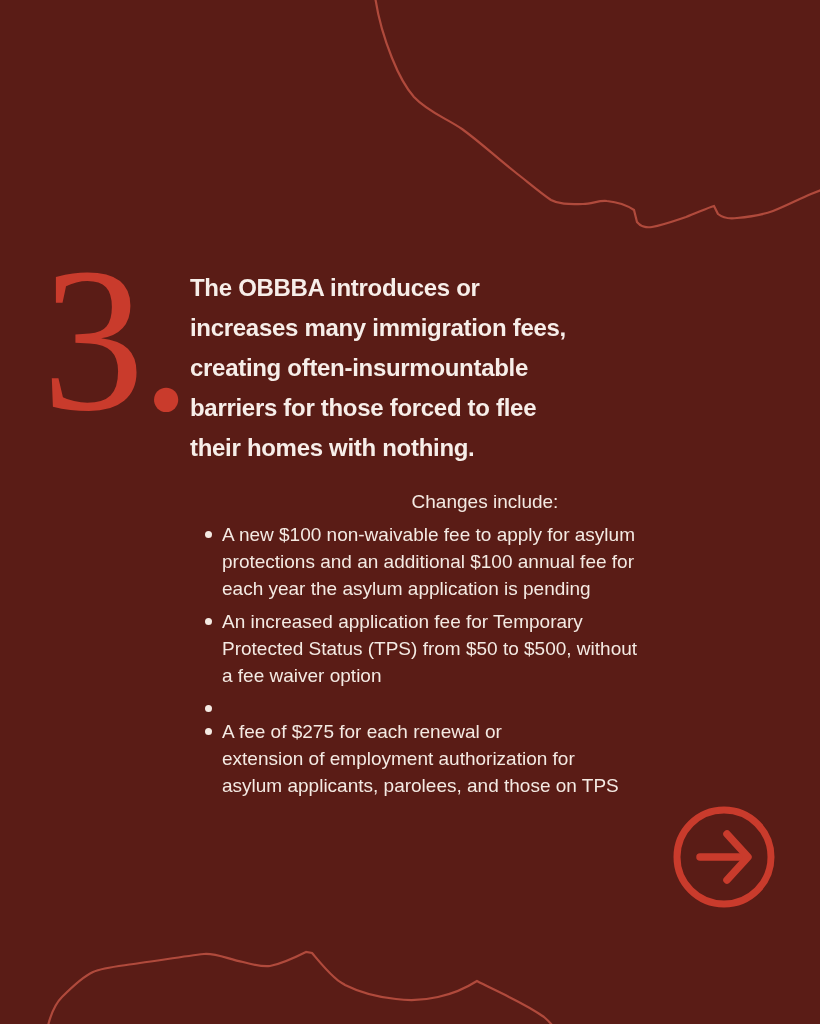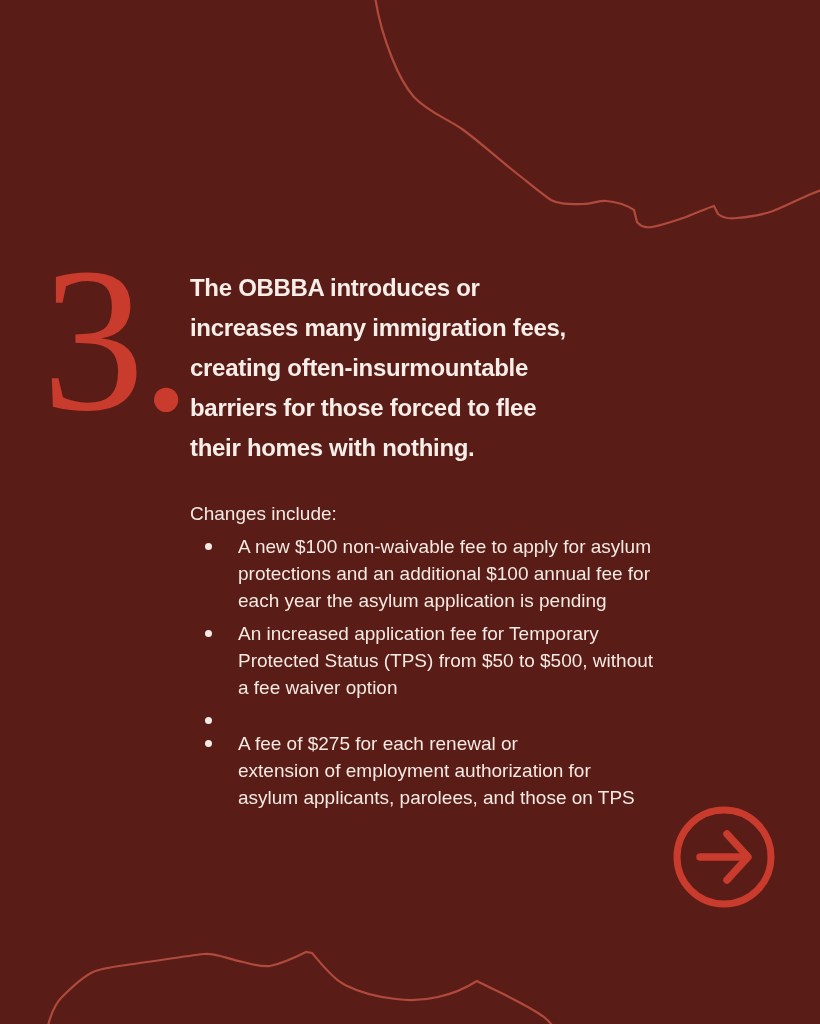--- a/index.html
+++ b/index.html
@@ -33,24 +33,24 @@
     font-size:24px;line-height:40px;font-weight:700;
     color:var(--heading);
     letter-spacing:-0.3px;
     white-space:pre-line;
   }
   .body-block{
     position:absolute;left:190px;top:484px;width:590px;
     font-size:19px;line-height:27px;
     color:var(--body);
   }
-  .list-intro{margin:16px 0 6px 0;white-space:pre-line;}
+  .list-intro{margin:4px 0 6px 0;white-space:pre-line;text-align:center;}
   ul.changes{list-style:none;margin:0;padding:0;}
   ul.changes li{
-    display:flex;align-items:flex-start;gap:26px;
+    display:flex;align-items:flex-start;gap:10px;
     margin:0 0 6px 15px;
   }
   ul.changes li .bullet-dot{
     flex:0 0 auto;width:7px;height:7px;border-radius:50%;
     background:var(--body);margin-top:10px;
   }
   ul.changes li .li-text{white-space:pre-line;}
   .next-button{
     position:absolute;left:671px;top:804px;width:106px;height:106px;
     background:transparent;border:none;padding:0;margin:0;cursor:pointer;

